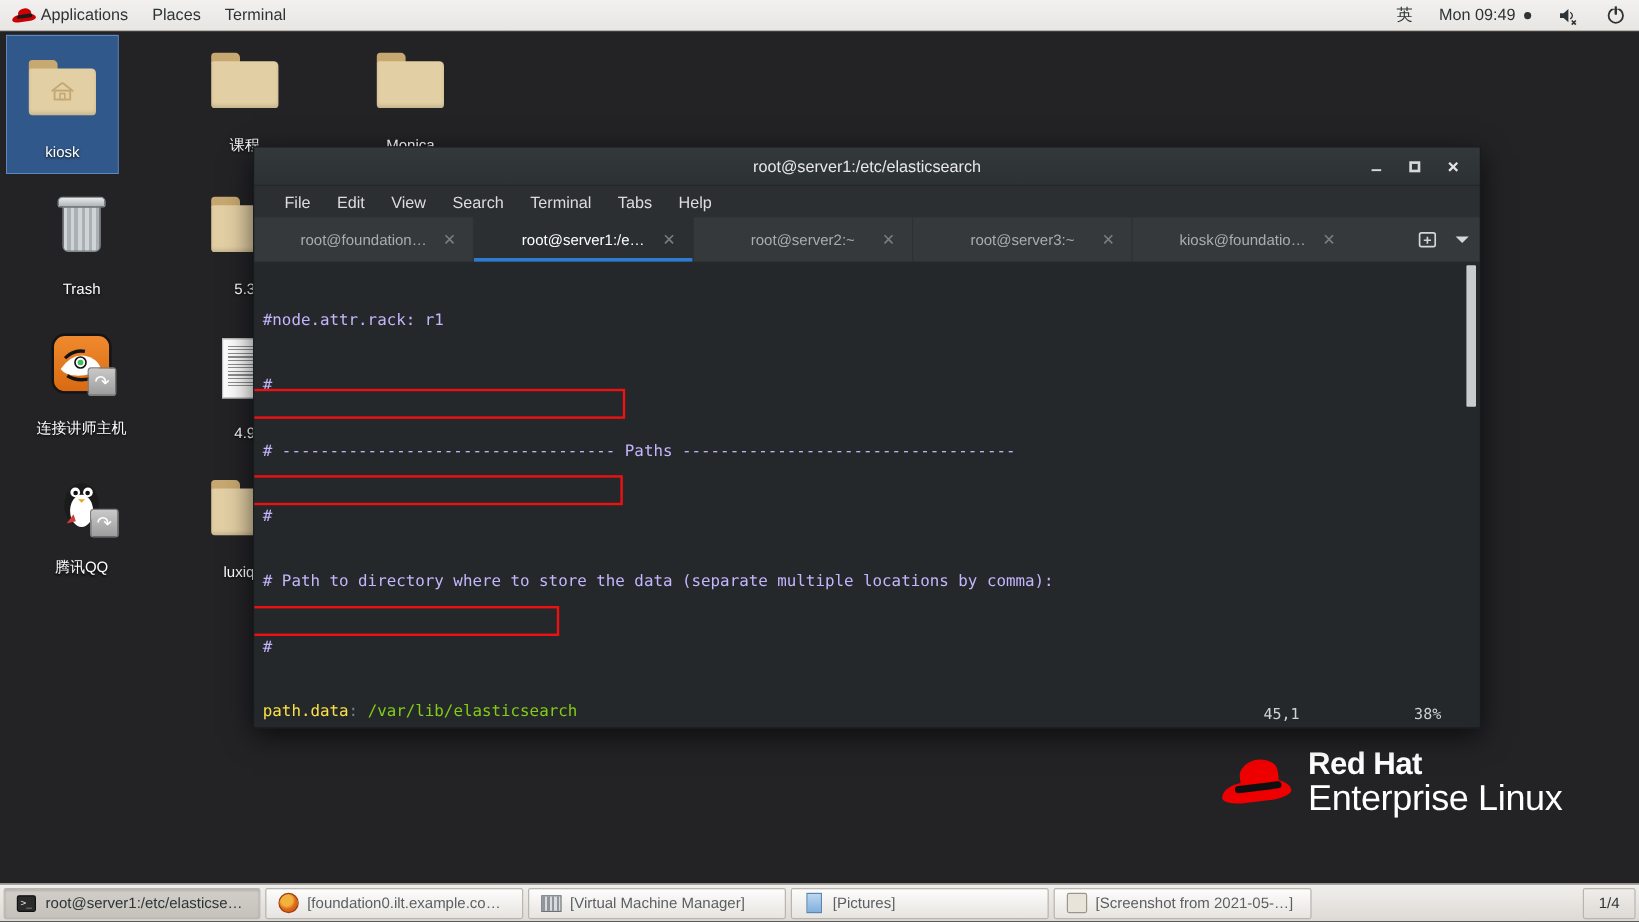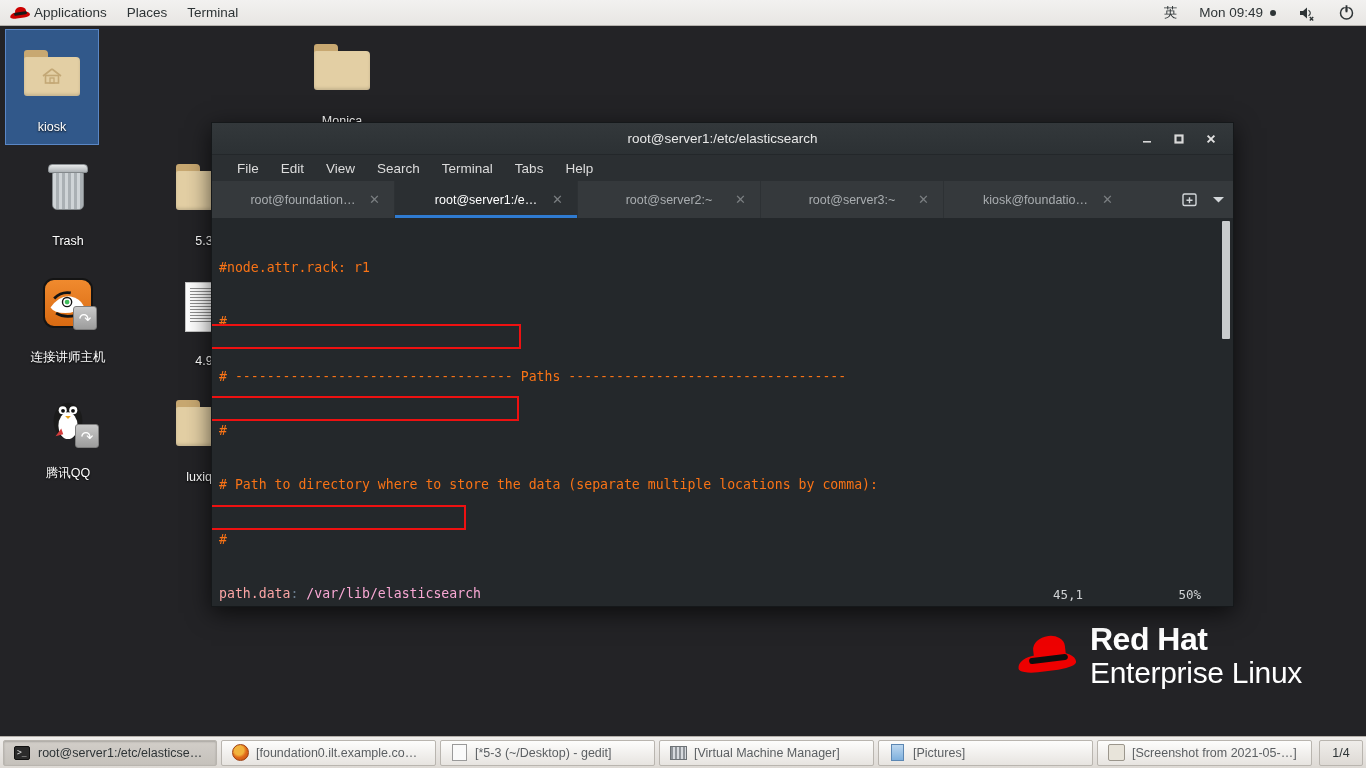--- a/index.html
+++ b/index.html
@@ -135,24 +135,24 @@
     padding: 0 8px; gap: 14px; }
   .tab-actions .ta { color: #d3d7da; cursor: pointer; display: flex; align-items: center; }
 
   #term-body {
     flex: 1; background: #24282b; position: relative; overflow: hidden;
     font-family: "DejaVu Sans Mono", "Liberation Mono", monospace;
     font-size: 13.2px; line-height: 18.1px;
   }
   #term-text { position: absolute; left: 7px; top: 4px; right: 16px; white-space: pre; }
   .tline { height: 18.1px; white-space: pre; }
-  .c-comment { color: #f97316; }
-  .c-key     { color: #fca5a5; }
+  .c-comment { color: #c4b5fd; }
+  .c-key     { color: #fde047; }
   .c-colon   { color: #6b7d8f; }
-  .c-val     { color: #f9a8d4; }
+  .c-val     { color: #84cc16; }
   .hl-box {
     position: absolute; border: 2px solid #ee1111; pointer-events: none;
   }
   #term-scroll {
     position: absolute; right: 2px; top: 2px; width: 10px; bottom: 2px;
     background: #24282b;
   }
   #term-scroll .thumb {
     position: absolute; left: 1px; top: 0; width: 8px; height: 118px;
     background: #c9cccd; border-radius: 1px;
@@ -171,21 +171,21 @@
   #rhel-logo .hat { position: relative; width: 58px; height: 42px; }
   #rhel-logo .hat .brim { position: absolute; left: 0; bottom: 5px; width: 58px;
     height: 17px; background: #ee0000; border-radius: 50%/100% 100% 55% 55%;
     transform: rotate(-7deg); }
   #rhel-logo .hat .crown { position: absolute; left: 15px; top: 2px; width: 32px;
     height: 24px; background: #ee0000; border-radius: 60% 55% 18% 18%;
     transform: rotate(-7deg); }
   #rhel-logo .hat .band { position: absolute; left: 11px; bottom: 14px; width: 39px;
     height: 6px; background: #0f0f0f; transform: rotate(-7deg); border-radius: 3px; }
   #rhel-logo .txt { color: #ffffff; line-height: 1.08; }
-  #rhel-logo .l1 { font-size: 32px; font-weight: bold; letter-spacing: -.5px; }
+  #rhel-logo .l1 { font-size: 26px; font-weight: bold; letter-spacing: -.5px; }
   #rhel-logo .l2 { font-size: 30px; font-weight: 400; letter-spacing: -.3px; }
 
   
   #taskbar {
     position: absolute; left: 0; bottom: 0; width: 1366px; height: 32px;
     background: linear-gradient(#f1efed, #ddd9d4);
     border-top: 1px solid #b3afa9; display: flex; align-items: center;
     padding: 0 3px; gap: 4px;
   }
   .task-btn {
@@ -283,20 +283,29 @@
         <svg class="home" viewBox="0 0 22 16">
           <path d="M11 1 L20 8 M11 1 L2 8" stroke="#c3a876" stroke-width="1.6" fill="none"></path>
           <rect x="4.5" y="7.5" width="13" height="7.5" fill="none" stroke="#c3a876" stroke-width="1.6"></rect>
           <rect x="9" y="10" width="4" height="5" fill="none" stroke="#c3a876" stroke-width="1.3"></rect>
         </svg>
       </span>
     </span>
     <span class="ic-label">kiosk</span>
   </div>
 
+  <div class="desk-icon" style="left:158px; top:36px;">
+    <span class="ic-img">
+      <span class="folder">
+          <span class="tab"></span>
+          <span class="body"></span>
+        </span>
+    </span>
+    <span class="ic-label">课程</span>
+  </div>
 
   <div class="desk-icon" style="left:296px; top:36px;">
     <span class="ic-img">
       <span class="folder">
           <span class="tab"></span>
           <span class="body"></span>
         </span>
     </span>
     <span class="ic-label">Monica</span>
   </div>
@@ -483,46 +492,40 @@
       <div class="hl-box" style="left:-6px; top:105px; width:315px; height:25px;"></div>
       <div class="hl-box" style="left:-6px; top:177px; width:313px; height:25px;"></div>
       <div class="hl-box" style="left:-6px; top:286px; width:260px; height:25px;"></div>
 
       <div id="term-scroll">
         <div class="thumb"></div>
       </div>
 
       <div id="term-status">
         <span class="pos">45,1</span>
-        <span class="perc">50%</span>
+        <span class="perc">38%</span>
       </div>
     </div>
   </div>
 
   <div id="taskbar">
     <div class="task-btn active" style="width:214px;">
       <span class="tb-ico">
           <span class="ic-term">&gt;_</span>
         </span>
       <span class="tl">root@server1:/etc/elasticse…</span>
     </div>
     <div class="task-btn inactive" style="width:215px;">
       <span class="tb-ico">
           <span class="ic-fox"></span>
         </span>
       <span class="tl">[foundation0.ilt.example.co…</span>
     </div>
     <div class="task-btn inactive" style="width:215px;">
       <span class="tb-ico">
-          <span class="ic-gedit"></span>
-        </span>
-      <span class="tl">[*5-3 (~/Desktop) - gedit]</span>
-    </div>
-    <div class="task-btn inactive" style="width:215px;">
-      <span class="tb-ico">
           <span class="ic-vmm"></span>
         </span>
       <span class="tl">[Virtual Machine Manager]</span>
     </div>
     <div class="task-btn inactive" style="width:215px;">
       <span class="tb-ico">
           <span class="ic-pics"></span>
         </span>
       <span class="tl">[Pictures]</span>
     </div>

